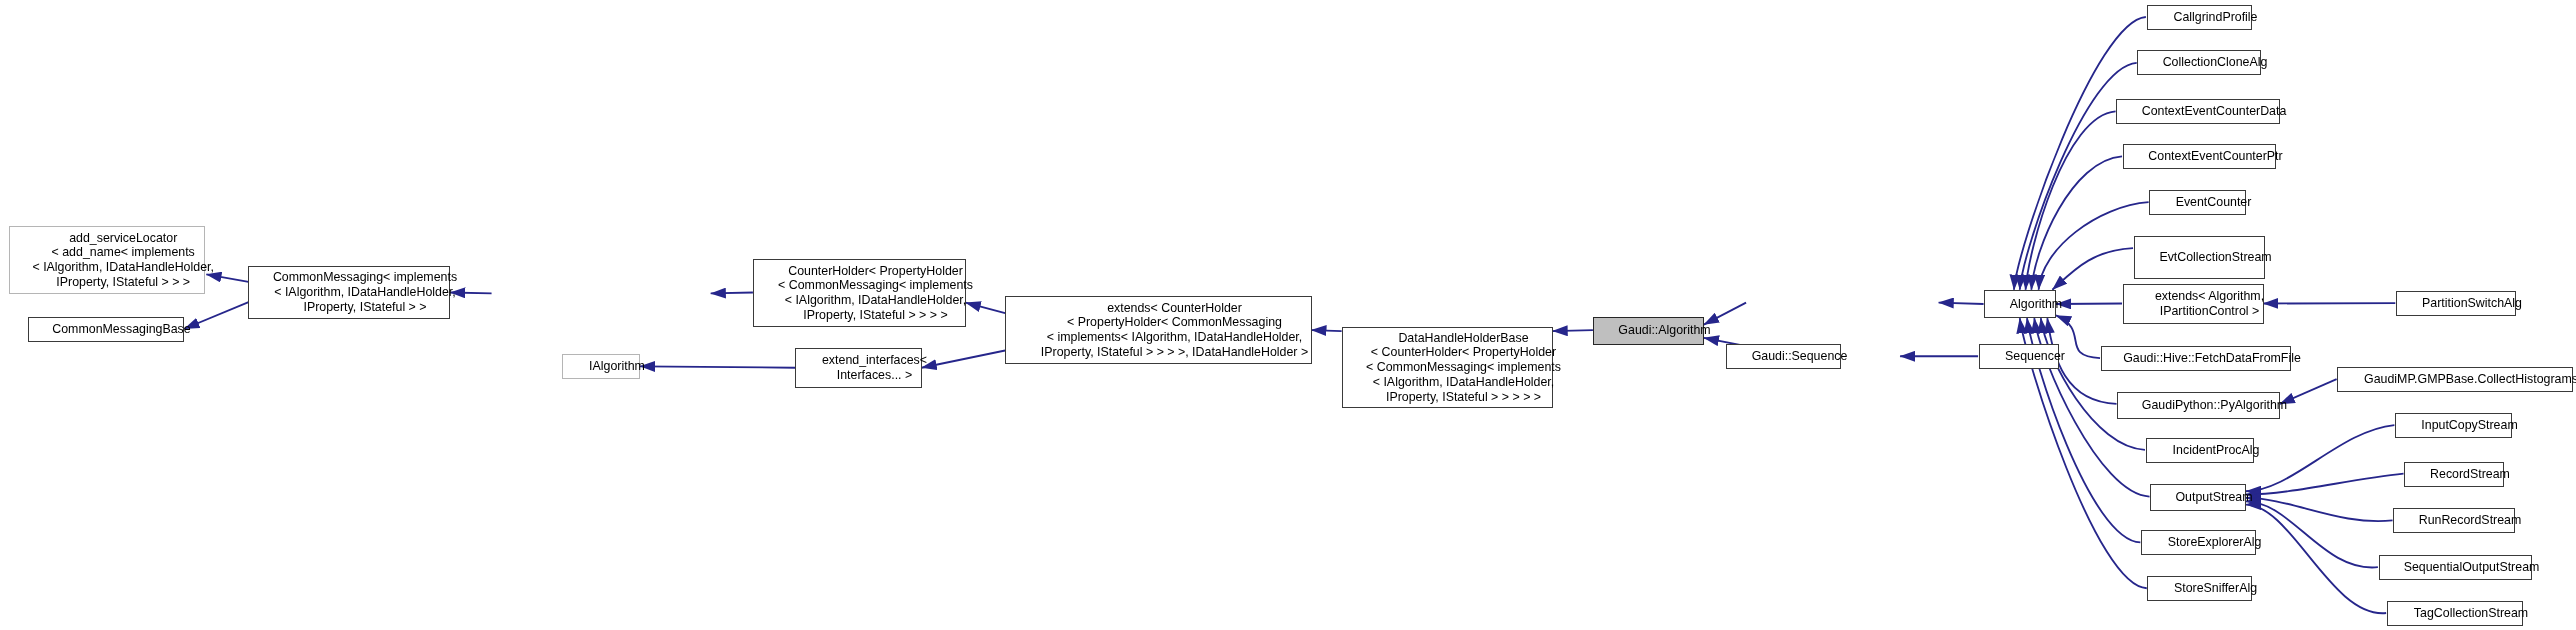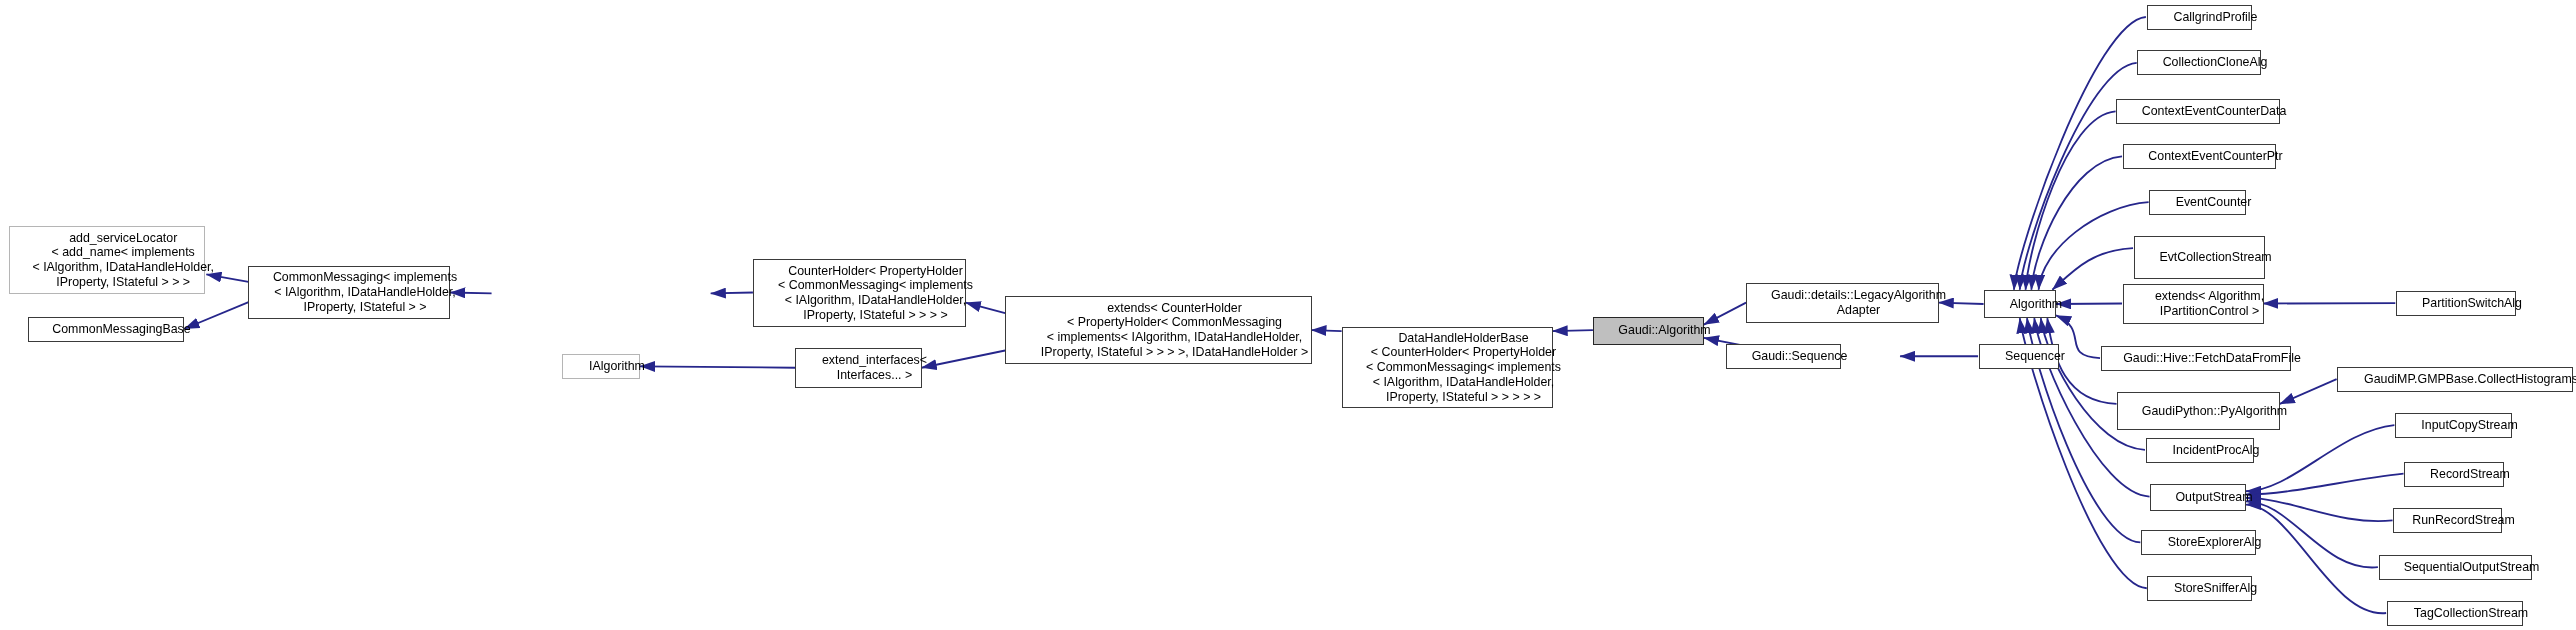--- a/index.html
+++ b/index.html
@@ -88,40 +88,38 @@
     <div class="node normal" style="left: 1005px; top: 296px; width: 307px; height: 68px;">extends&lt; CounterHolder
 &lt; PropertyHolder&lt; CommonMessaging
 &lt; implements&lt; IAlgorithm, IDataHandleHolder,
 IProperty, IStateful &gt; &gt; &gt; &gt;, IDataHandleHolder &gt;</div>
     <div class="node normal" style="left: 1342px; top: 291px; width: 211px; height: 81px; margin-top: 36px;">DataHandleHolderBase
 &lt; CounterHolder&lt; PropertyHolder
 &lt; CommonMessaging&lt; implements
 &lt; IAlgorithm, IDataHandleHolder,
 IProperty, IStateful &gt; &gt; &gt; &gt; &gt;</div>
     <div class="node highlight" style="left: 1593px; top: 317px; width: 111px; height: 27.5px;">Gaudi::Algorithm</div>
-    <div class="node normal" style="left: 1746px; top: 283px; width: 193px; height: 40px;">Gaudi::details::LegacyAlgorithm
-Adapter</div>
     <div class="node normal" style="left: 1726px; top: 344px; width: 115px; height: 25px;">Gaudi::Sequence</div>
     <div class="node normal" style="left: 1984px; top: 290px; width: 72px; height: 28.4px;">Algorithm</div>
     <div class="node normal" style="left: 1979px; top: 344px; width: 80px; height: 25px;">Sequencer</div>
     <div class="node normal" style="left: 2147px; top: 4.6px; width: 105px; height: 25px;">CallgrindProfile</div>
     <div class="node normal" style="left: 2137px; top: 50px; width: 124px; height: 25px;">CollectionCloneAlg</div>
     <div class="node normal" style="left: 2116px; top: 99px; width: 164px; height: 25px;">ContextEventCounterData</div>
     <div class="node normal" style="left: 2123px; top: 144px; width: 153px; height: 25px;">ContextEventCounterPtr</div>
     <div class="node normal" style="left: 2149px; top: 190px; width: 97px; height: 25px;">EventCounter</div>
     <div class="node normal" style="left: 2134px; top: 236px; width: 131px; height: 43px;">EvtCollectionStream</div>
     <div class="node normal" style="left: 2123px; top: 284px; width: 141px; height: 40px;">extends&lt; Algorithm,
 IPartitionControl &gt;</div>
     <div class="node normal" style="left: 2396px; top: 291px; width: 120px; height: 25px;">PartitionSwitchAlg</div>
     <div class="node normal" style="left: 2101px; top: 346px; width: 190px; height: 25px;">Gaudi::Hive::FetchDataFromFile</div>
-    <div class="node normal" style="left: 2117px; top: 392px; width: 163px; height: 38px;">GaudiPython::PyAlgorithm</div>
+    <div class="node normal" style="left: 2117px; top: 392px; width: 163px; height: 27px;">GaudiPython::PyAlgorithm</div>
     <div class="node normal" style="left: 2337px; top: 367px; width: 236px; height: 25px;">GaudiMP.GMPBase.CollectHistograms</div>
     <div class="node normal" style="left: 2146px; top: 438px; width: 108px; height: 25px;">IncidentProcAlg</div>
     <div class="node normal" style="left: 2395px; top: 413px; width: 117px; height: 25px;">InputCopyStream</div>
     <div class="node normal" style="left: 2150px; top: 484px; width: 96px; height: 27px;">OutputStream</div>
     <div class="node normal" style="left: 2404px; top: 462px; width: 100px; height: 25px;">RecordStream</div>
-    <div class="node normal" style="left: 2393px; top: 508px; width: 109px; height: 25px;">RunRecordStream</div>
+    <div class="node normal" style="left: 2393px; top: 508px; width: 122px; height: 25px;">RunRecordStream</div>
     <div class="node normal" style="left: 2141px; top: 530px; width: 115px; height: 25px;">StoreExplorerAlg</div>
     <div class="node normal" style="left: 2379px; top: 555px; width: 153px; height: 25px;">SequentialOutputStream</div>
     <div class="node normal" style="left: 2147px; top: 576px; width: 105px; height: 25px;">StoreSnifferAlg</div>
     <div class="node normal" style="left: 2387px; top: 601px; width: 136px; height: 25px;">TagCollectionStream</div>
   </div>
 
 
 </body></html>

